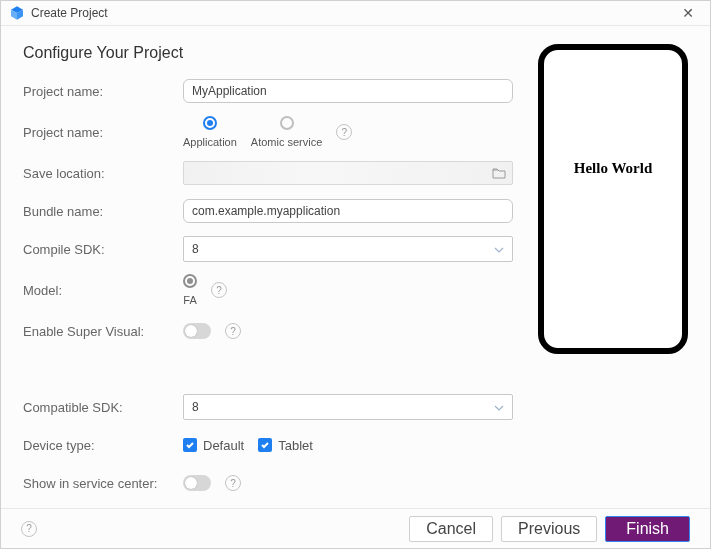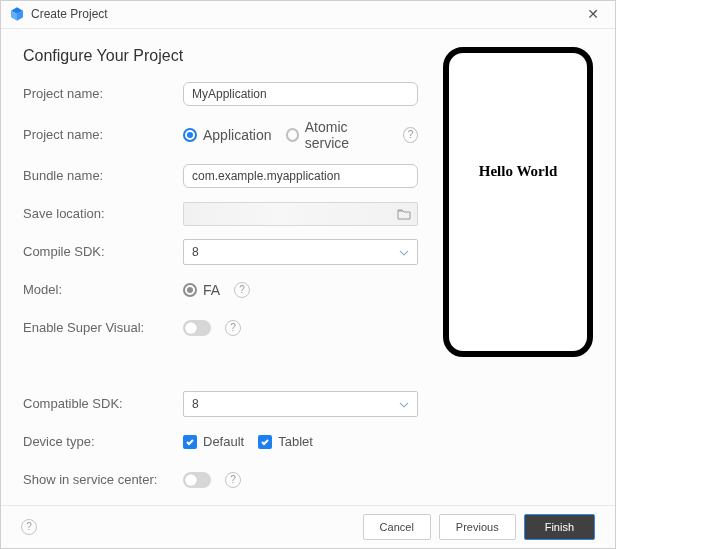--- a/index.html
+++ b/index.html
@@ -1,34 +1,34 @@
 <!DOCTYPE html>
 <html><head>
 <meta charset="utf-8">
 <style>
   html,body{margin:0;padding:0;font-family:"Segoe UI",Arial,sans-serif;font-size:13px;color:#333;background:#fff;}
-  .window{width:616px;height:549px;border:1px solid #d0d0d0;box-sizing:border-box;display:flex;flex-direction:column;background:#fcfcfd;}
+  .window{width:711px;height:549px;border:1px solid #d0d0d0;box-sizing:border-box;display:flex;flex-direction:column;background:#fcfcfd;}
   .titlebar{height:30px;display:flex;align-items:center;padding:0 8px;border-bottom:1px solid #e8e8e8;}
   .titlebar .logo svg{width:16px;height:16px;display:block;}
   .titlebar .title{margin-left:6px;font-size:12px;color:#444;}
   .titlebar .spacer{flex:1;}
   .titlebar .close{width:28px;text-align:center;color:#555;cursor:pointer;font-size:14px;}
   .body{flex:1;padding:14px 22px 0 22px;display:flex;gap:25px;}
   .form-col{flex:1;}
   .heading{font-size:16px;color:#333;margin:4px 0 16px 0;font-weight:400;}
   .row{display:flex;align-items:center;min-height:26px;margin-bottom:12px;}
   .row .lab{width:160px;color:#666;font-size:13px;}
   .row .ctl{flex:1;display:flex;align-items:center;gap:14px;}
   input.text{width:100%;max-width:340px;height:24px;box-sizing:border-box;border:1px solid #c9c9c9;border-radius:6px;padding:0 8px;font-size:12px;color:#444;background:#fff;}
   .savebox{width:100%;max-width:340px;height:24px;box-sizing:border-box;border:1px solid #d8d8d8;border-radius:2px;background:linear-gradient(90deg,#f1f1f1,#f7f7f7 40%,#f1f1f1);display:flex;align-items:center;justify-content:flex-end;padding:0 6px;}
   .savebox .folder-ic svg{display:block;}
   .select{width:100%;max-width:340px;height:26px;box-sizing:border-box;border:1px solid #c9c9c9;border-radius:2px;background:#fff;display:flex;align-items:center;justify-content:space-between;padding:0 8px;font-size:12px;color:#444;cursor:pointer;}
   .select .chev{color:#9aa;}
   
-  .radio{display:inline-flex;align-items:center;gap:6px;cursor:pointer;font-size:14px;color:#555;}
+  .radio{display:inline-flex;align-items:center;gap:6px;cursor:pointer;font-size:11px;color:#555;flex-direction:column;}
   .radio .dot{width:14px;height:14px;border-radius:50%;border:2px solid #bfbfbf;box-sizing:border-box;display:flex;align-items:center;justify-content:center;}
   .radio.selected .dot{border-color:#1e7ff0;}
   .radio.selected .dot::after{content:"";width:6px;height:6px;border-radius:50%;background:#1e7ff0;}
   .radio.gray.selected .dot{border-color:#8f8f8f;}
   .radio.gray.selected .dot::after{background:#8f8f8f;}
   
   .help{width:14px;height:14px;border:1px solid #c4c4c4;border-radius:50%;display:inline-flex;align-items:center;justify-content:center;font-size:10px;color:#9a9a9a;cursor:pointer;}
   
   .chk{display:inline-flex;align-items:center;gap:6px;font-size:13px;color:#555;cursor:pointer;}
   .chk .box{width:14px;height:14px;border-radius:2px;background:#1e7ff0;display:flex;align-items:center;justify-content:center;}
@@ -36,22 +36,22 @@
   
   .toggle{width:28px;height:16px;border-radius:8px;background:#d7d7d7;position:relative;cursor:pointer;}
   .toggle::after{content:"";position:absolute;left:2px;top:2px;width:12px;height:12px;border-radius:50%;background:#fff;box-shadow:0 0 1px rgba(0,0,0,.3);}
   
   .preview{width:150px;padding-top:4px;}
   .phone{width:150px;height:310px;border:6px solid #000;border-radius:20px;background:#fff;box-sizing:border-box;display:flex;align-items:flex-start;justify-content:center;padding-top:110px;}
   .phone .hw{font-family:Georgia,"Times New Roman",serif;font-weight:bold;font-size:15px;color:#000;}
   
   .footer{height:48px;border-top:1px solid #e8e8e8;display:flex;align-items:center;padding:0 20px;}
   .footer .help{margin-right:auto;}
-  .btn{height:26px;padding:0 16px;border:1px solid #cfcfcf;background:#fff;border-radius:2px;font-size:11px;color:#444;margin-left:8px;cursor:pointer;}
-  .btn.primary{background:#404040;border-color:#2f86ef;color:#fff;padding:0 20px;}
+  .btn{height:26px;padding:0 16px;border:1px solid #cfcfcf;background:#fff;border-radius:2px;font-size:16px;color:#444;margin-left:8px;cursor:pointer;}
+  .btn.primary{background:#701a75;border-color:#2f86ef;color:#fff;padding:0 20px;}
 </style>
 </head>
 <body>
 
 <div class="window">
 
   <div class="titlebar">
     <span class="logo">
       <svg viewBox="0 0 24 24" width="16" height="16">
           <path fill="#1e7ff0" d="M12 2 L21 7 L12 12 L3 7 Z"></path>
@@ -83,37 +83,37 @@
             <span>Application</span>
           </span>
           <span class="radio">
             <span class="dot"></span>
             <span>Atomic service</span>
           </span>
           <span class="help">?</span>
         </div>
       </div>
 
-      <div class="row" style="margin-top:6px">
-        <div class="lab">Bundle name:</div>
-        <div class="ctl">
-          <input class="text" type="text" value="com.example.myapplication" style="">
-        </div>
-      </div>
-
       <div class="row">
         <div class="lab">Save location:</div>
         <div class="ctl">
           <div class="savebox">
             <span class="folder-ic">
               <svg width="14" height="12" viewBox="0 0 14 12">
                   <path fill="none" stroke="#9a9a9a" stroke-width="1" d="M1 3h5l1 1h6v7H1z M1 3V2h4l1 1"></path>
                 </svg>
             </span>
           </div>
+        </div>
+      </div>
+
+      <div class="row" style="margin-top:6px">
+        <div class="lab">Bundle name:</div>
+        <div class="ctl">
+          <input class="text" type="text" value="com.example.myapplication" style="">
         </div>
       </div>
 
       <div class="row">
         <div class="lab">Compile SDK:</div>
         <div class="ctl">
           <div class="select">
             <span>8</span>
             <span class="chev">
               <svg width="10" height="6" viewBox="0 0 10 6">

